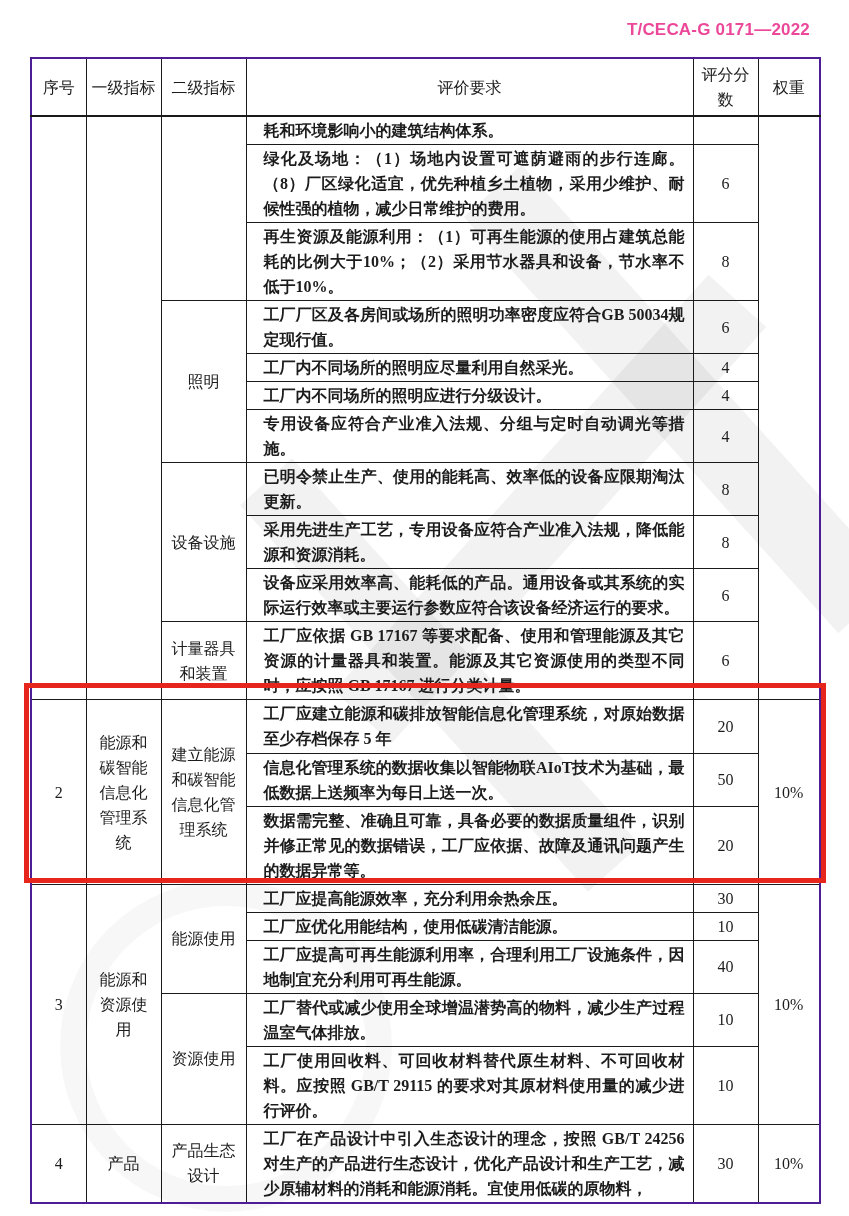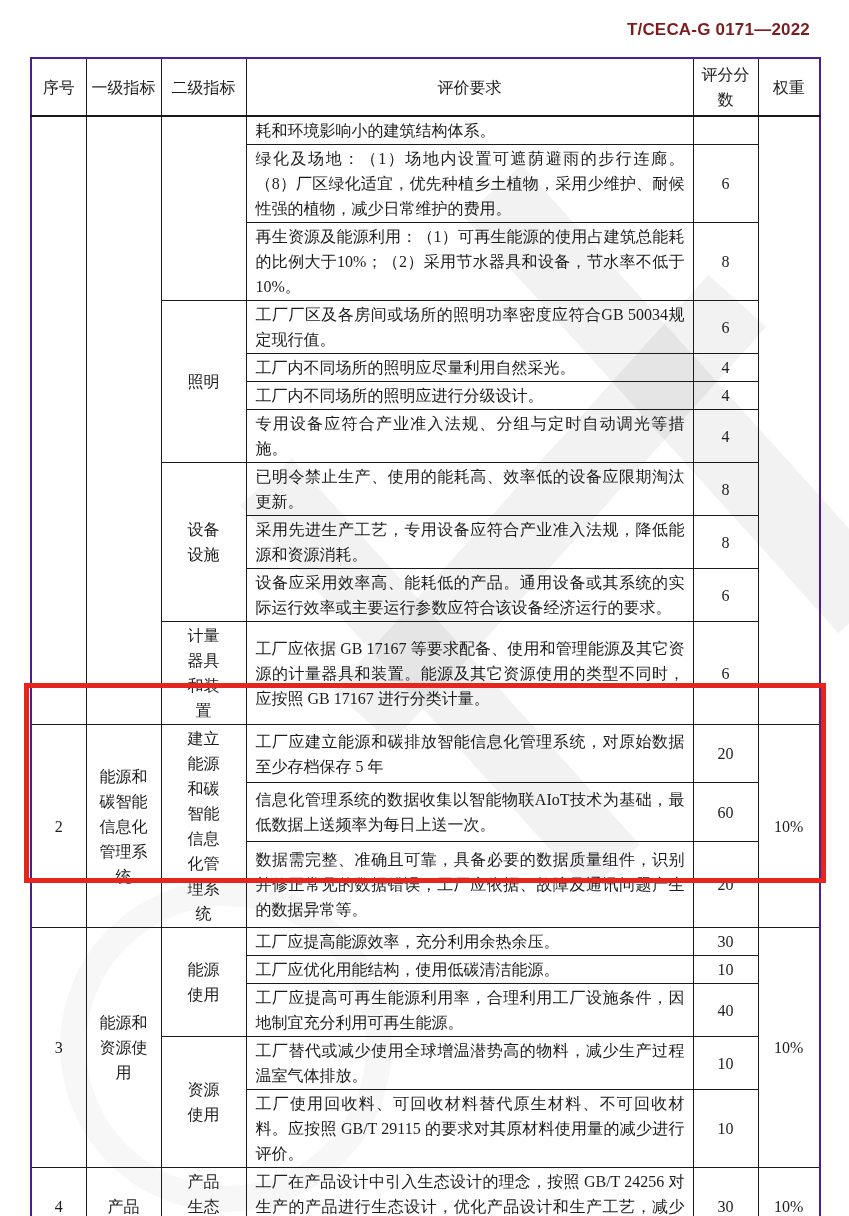--- a/index.html
+++ b/index.html
@@ -9,21 +9,21 @@
     font-family: "Liberation Serif", "DejaVu Serif", serif;
     color: #1c1c1c;
     overflow: hidden;
     position: relative;
   }
   #page { position: relative; width: 849px; height: 1216px; }
 
   .doc-ref {
     position: absolute; top: 20px; right: 39px;
     font-family: "Liberation Sans", "DejaVu Sans", sans-serif;
-    font-weight: bold; font-size: 17px; color: #7f1d1d;
+    font-weight: bold; font-size: 17px; color: #ec4899;
     letter-spacing: 0.2px;
   }
 
   
   .wm { position: absolute; pointer-events: none; }
   .wm-bar { background: rgba(0,0,0,0.050); }
   .wm-bar1 { left: 400px; top: 360px; width: 560px; height: 78px; transform: rotate(48deg); }
   .wm-bar2 { left: 270px; top: 470px; width: 560px; height: 78px; transform: rotate(-48deg); }
   .wm-bar3 { left: 180px; top: 640px; width: 520px; height: 70px; transform: rotate(48deg); }
   .wm-ring {
@@ -40,22 +40,22 @@
   table.eval, table.eval th, table.eval td { border: 1px solid #1a1a1a; }
   table.eval { border: 2px solid #4c1d95; }
   table.eval th {
     font-weight: normal; text-align: center; vertical-align: middle;
     height: 52px; padding: 2px 3px;
   }
   table.eval thead th { border-bottom-width: 2px; }
   td { vertical-align: middle; }
   td.c-seq, td.c-score, td.c-weight { text-align: center; padding: 1px 3px; }
   td.c-lvl1 { text-align: center; padding: 12px 9px; }
-  td.c-lvl2 { text-align: center; padding: 1px 20px; }
-  td.c-req  { text-align: justify; padding: 1px 8px 1px 9px; }
+  td.c-lvl2 { text-align: center; padding: 1px 4px; }
+  td.c-req  { text-align: justify; padding: 1px 8px 1px 17px; font-weight: bold; }
 
   #highlight-box {
     position: absolute; box-sizing: border-box;
     border: 5px solid #e6251c;
     background: transparent; pointer-events: none; z-index: 10;
   }
 </style>
 </head>
 <body>
 
@@ -144,21 +144,21 @@
       <tr>
         <td class="c-seq" rowspan="3">2</td>
         <td class="c-lvl1" rowspan="3">能源和碳智能信息化管理系统</td>
         <td class="c-lvl2" rowspan="3">建立能源和碳智能信息化管理系统</td>
         <td class="c-req">工厂应建立能源和碳排放智能信息化管理系统，对原始数据至少存档保存 5 年</td>
         <td class="c-score">20</td>
         <td class="c-weight" rowspan="3">10%</td>
       </tr>
       <tr>
         <td class="c-req">信息化管理系统的数据收集以智能物联AIoT技术为基础，最低数据上送频率为每日上送一次。</td>
-        <td class="c-score">60</td>
+        <td class="c-score">50</td>
       </tr>
       <tr>
         <td class="c-req">数据需完整、准确且可靠，具备必要的数据质量组件，识别并修正常见的数据错误，工厂应依据、故障及通讯问题产生的数据异常等。</td>
         <td class="c-score">20</td>
       </tr>
 
       <tr>
         <td class="c-seq" rowspan="5">3</td>
         <td class="c-lvl1" rowspan="5">能源和资源使用</td>
         <td class="c-lvl2" rowspan="3">能源使用</td>

